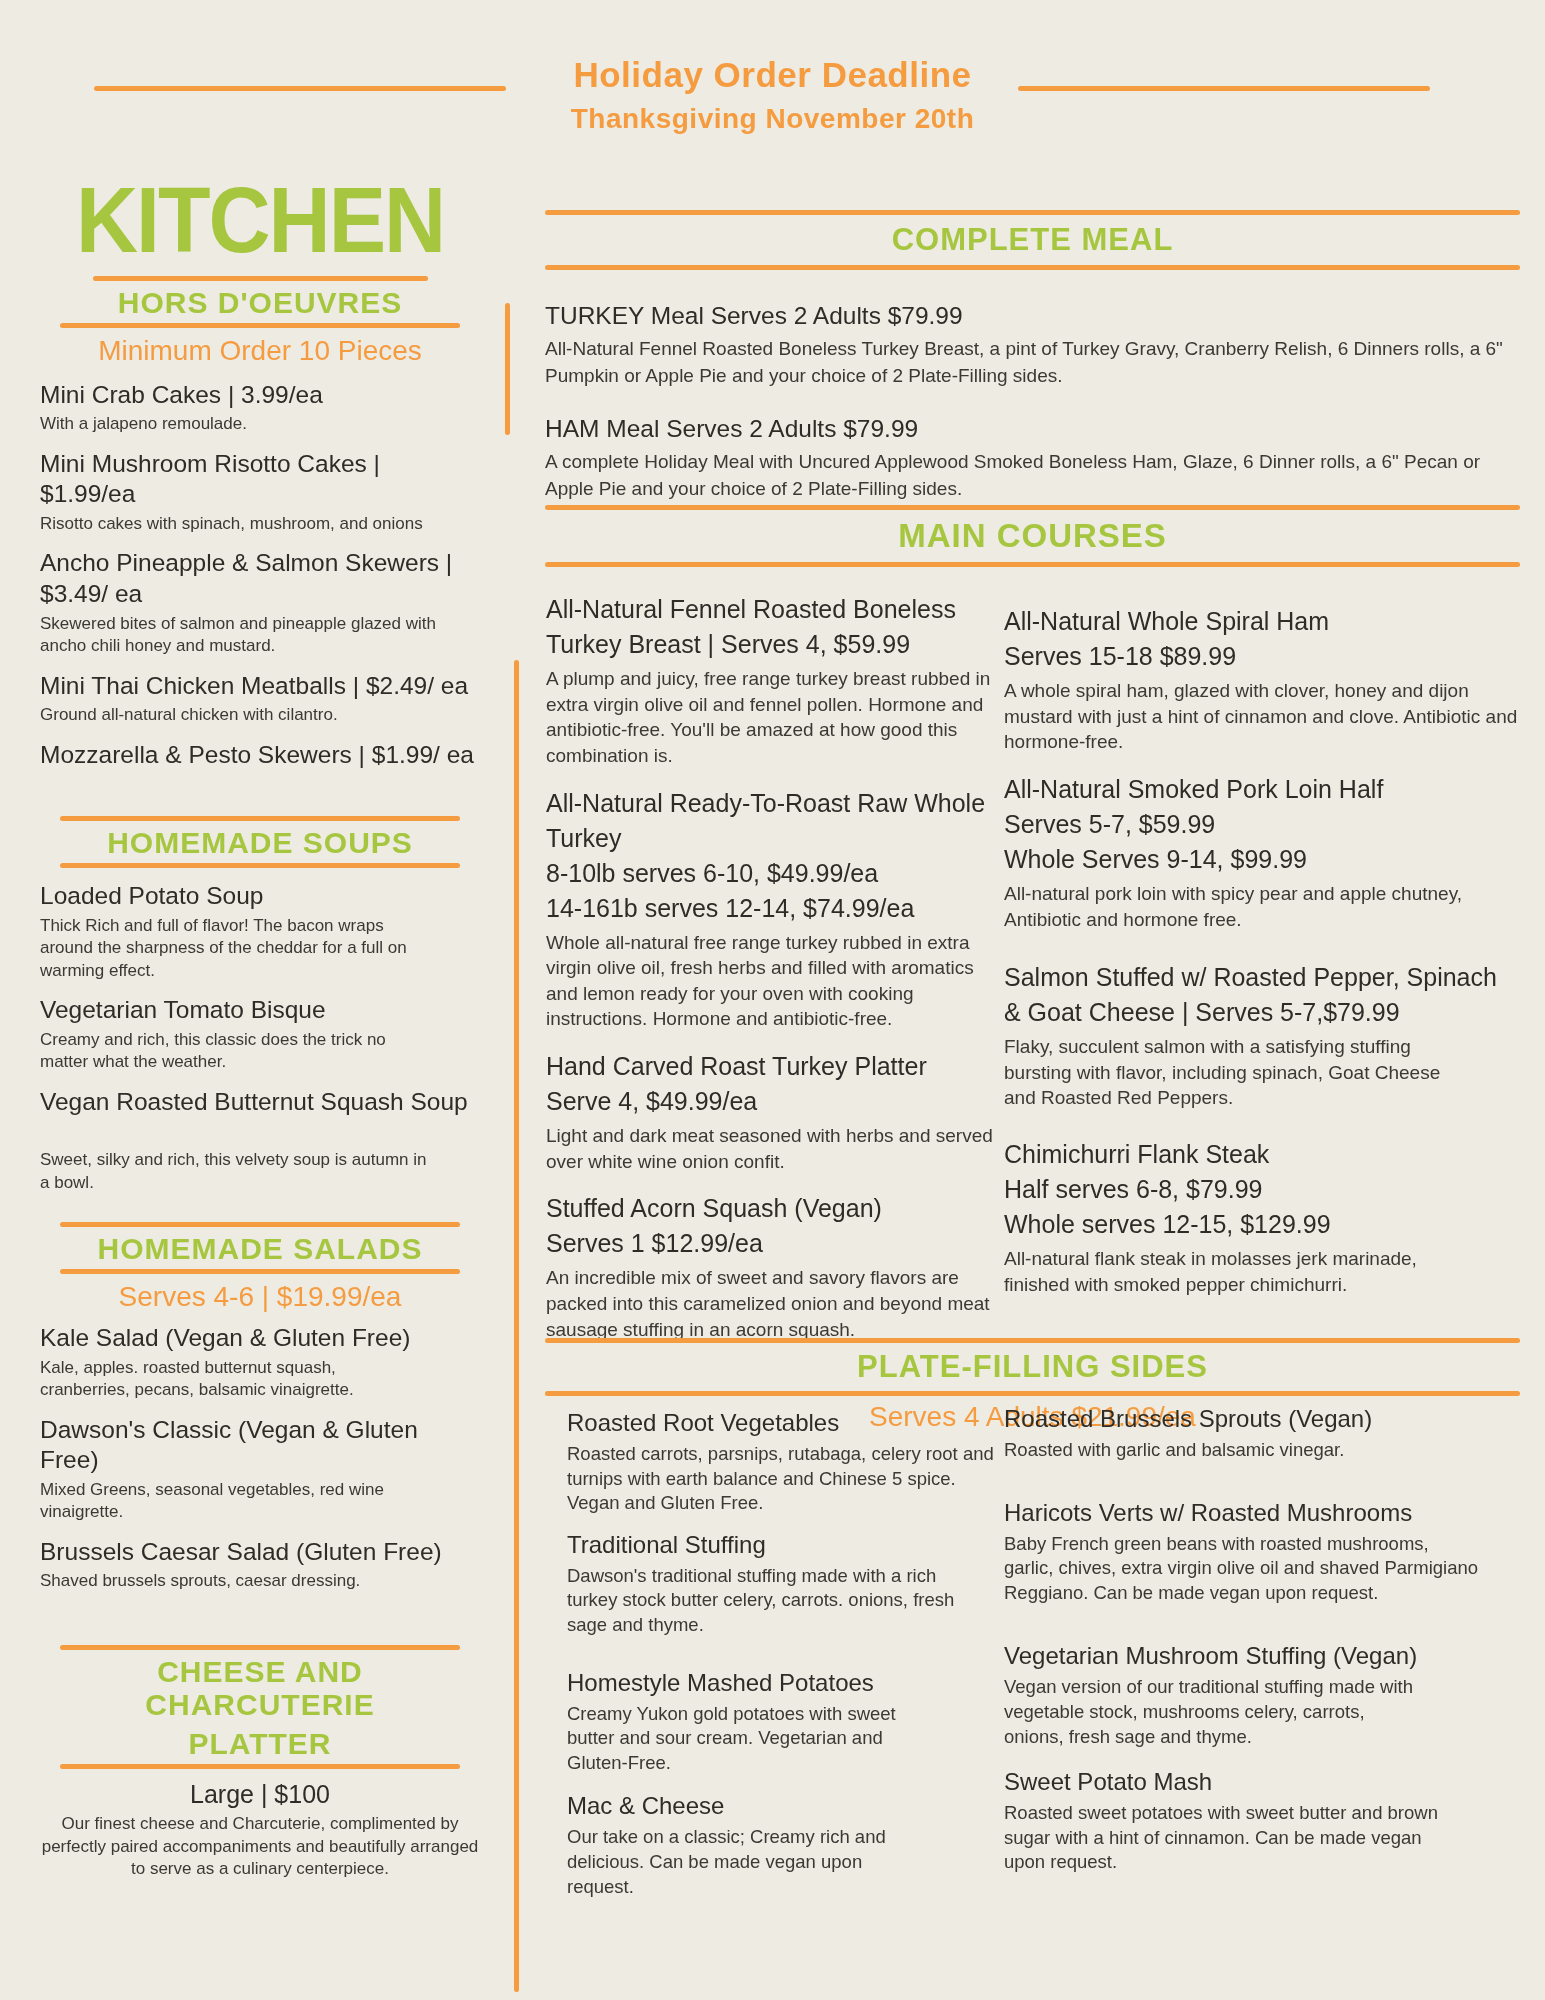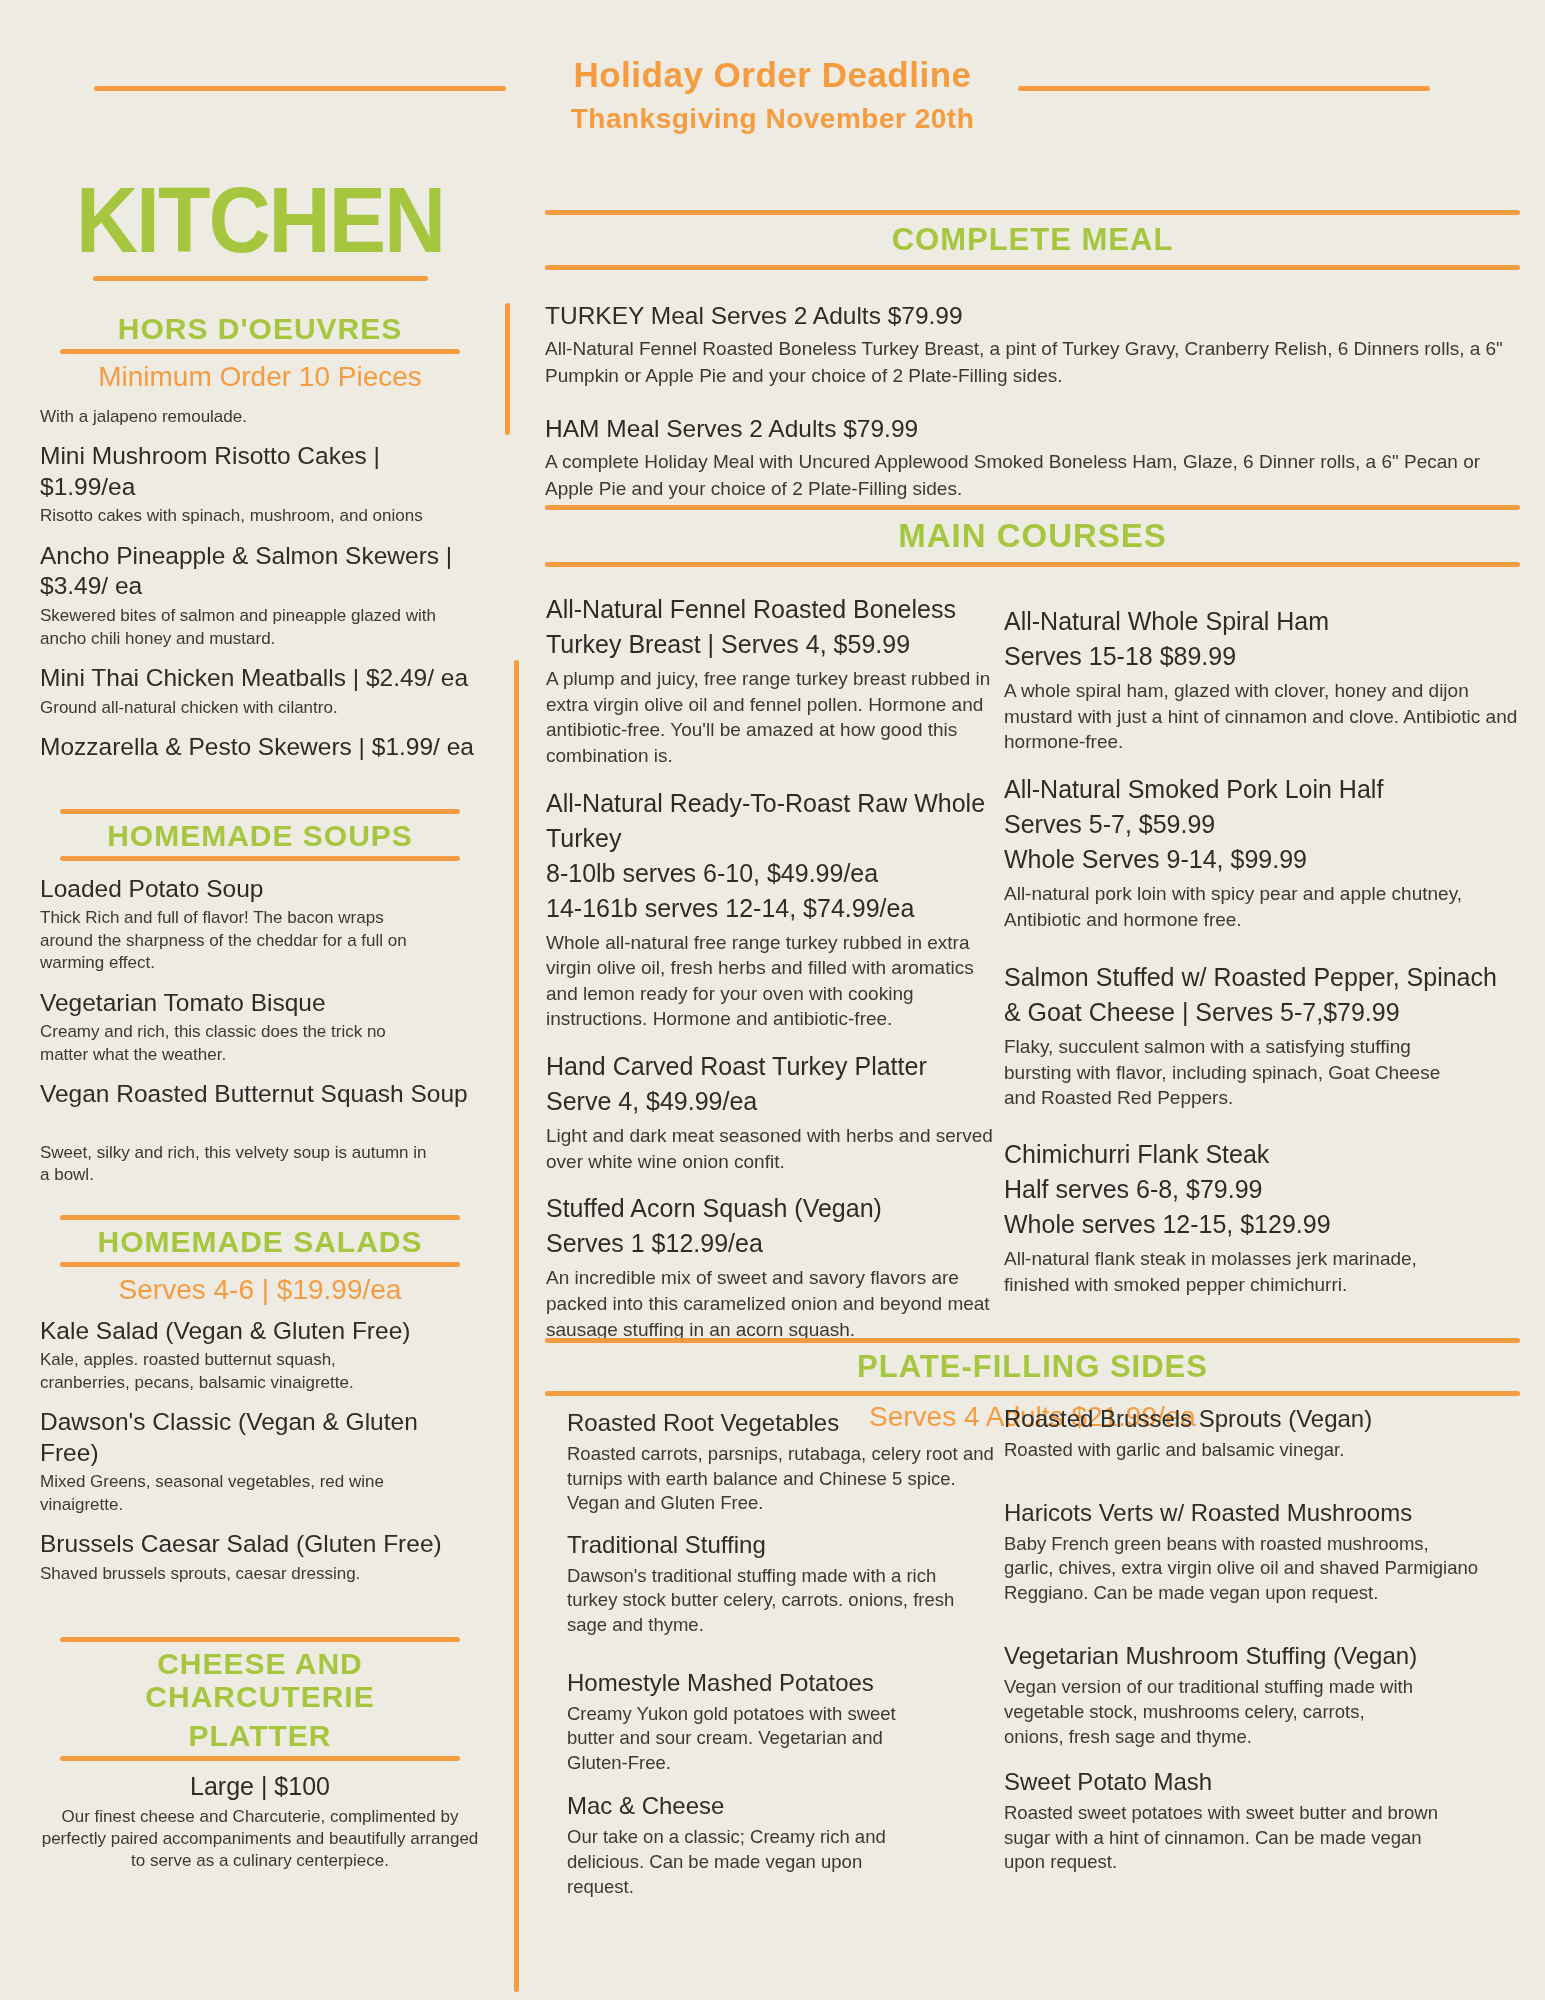--- a/index.html
+++ b/index.html
@@ -66,26 +66,27 @@
   <div class="deadline-title">Holiday Order Deadline</div>
   <div class="deadline-sub">Thanksgiving November 20th</div>
 
   <div class="vline" style="left:505px;top:303px;height:132px;"></div>
   <div class="vline" style="left:514px;top:660px;height:1332px;"></div>
 
   <div class="left-col">
     <div class="brand">KITCHEN</div>
     <div class="hline brand-underline"></div>
 
-    <div style="margin-top:26px;">
+    <div style="margin-top:0;">
       <div class="sec-title">HORS D'OEUVRES</div>
       <div class="hline sec-line"></div>
       <div class="sec-sub">Minimum Order 10 Pieces</div>
       <div class="items">
         <div class="item">
+          <div class="item-name">Mini Crab Cakes | 3.99/ea</div>
           <div class="item-desc">With a jalapeno remoulade.</div>
         </div>
         <div class="item">
           <div class="item-name">Mini Mushroom Risotto Cakes | $1.99/ea</div>
           <div class="item-desc">Risotto cakes with spinach, mushroom, and onions</div>
         </div>
         <div class="item">
           <div class="item-name">Ancho Pineapple &amp; Salmon Skewers | $3.49/ ea</div>
           <div class="item-desc">Skewered bites of salmon and pineapple glazed with ancho chili honey and mustard.</div>
         </div>

